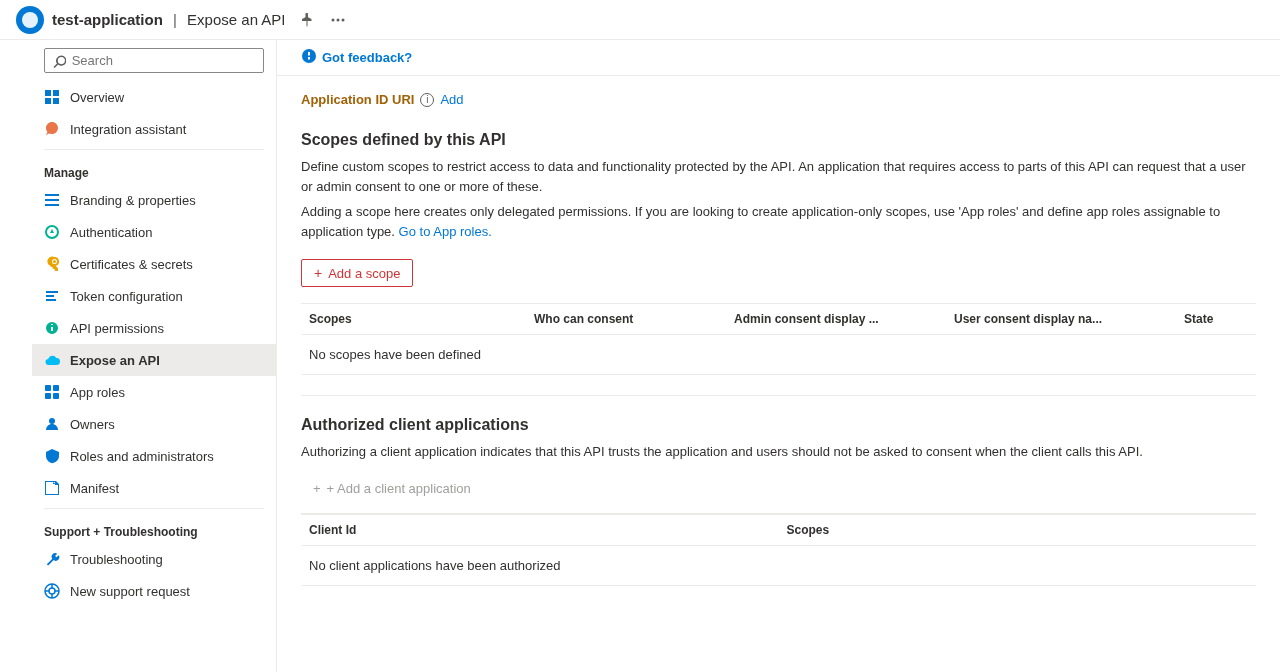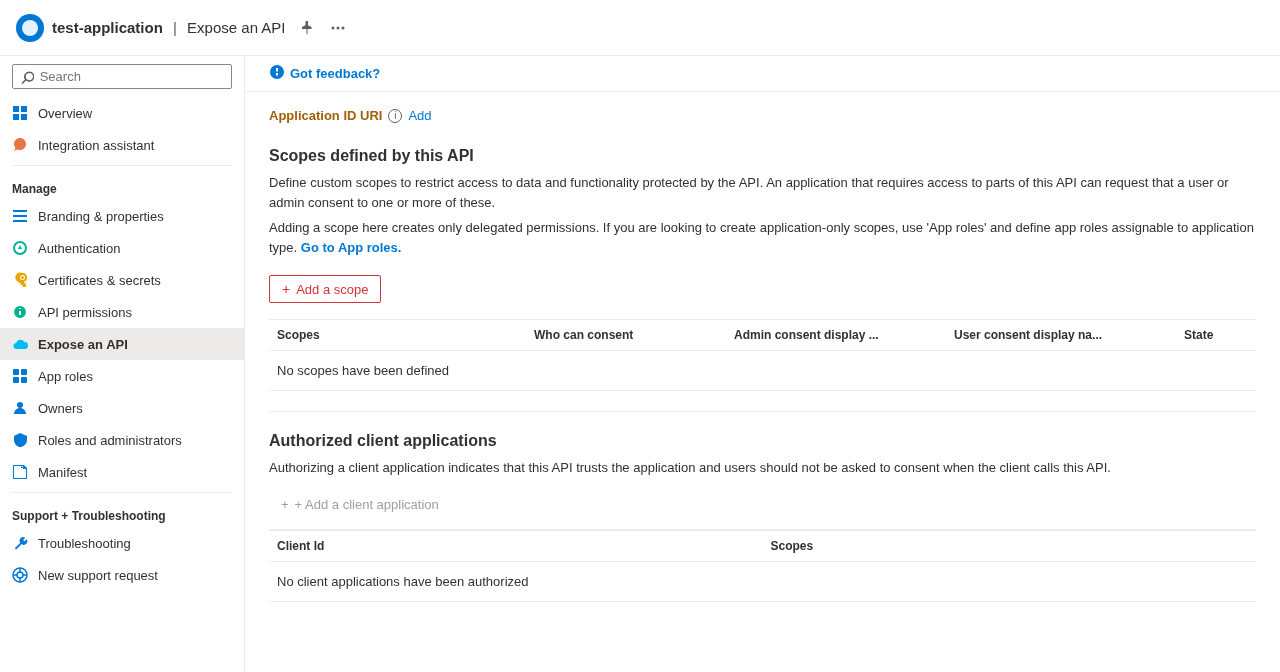--- a/index.html
+++ b/index.html
@@ -1,28 +1,28 @@
 <!DOCTYPE html>
 <html><head>
   <meta charset="utf-8">
   <style>
     * { box-sizing: border-box; margin: 0; padding: 0; }
     body { font-family: 'Segoe UI', Arial, sans-serif; font-size: 13px; color: #323130; background: #fff; display: flex; flex-direction: column; height: 672px; overflow: hidden; }
 
     
-    .header { display: flex; align-items: center; padding: 0 16px; height: 56px; background: #fff; border-bottom: 1px solid #edebe9; gap: 8px; flex-shrink: 0; }
+    .header { display: flex; align-items: center; padding: 0 16px; height: 40px; background: #fff; border-bottom: 1px solid #edebe9; gap: 8px; flex-shrink: 0; }
     .header-app-icon { width: 28px; height: 28px; background: #0078d4; border-radius: 50%; display: flex; align-items: center; justify-content: center; flex-shrink: 0; }
     .header-app-icon-inner { width: 16px; height: 16px; background: #fff; border-radius: 50%; opacity: 0.9; }
     .header-title { font-size: 15px; font-weight: 400; color: #323130; }
     .header-title span.app-name { font-weight: 600; }
     .header-title span.separator { color: #605e5c; margin: 0 6px; }
     .header-icon-btn { background: none; border: none; cursor: pointer; color: #605e5c; font-size: 16px; padding: 4px; display: flex; align-items: center; }
 
     
-    .main-layout { display: flex; flex: 1; overflow: hidden; }
+    .main-layout { display: flex; flex: 1; overflow: hidden; margin-left: 32px; }
 
     
     .sidebar { width: 245px; background: #fff; border-right: 1px solid #edebe9; overflow-y: auto; flex-shrink: 0; display: flex; flex-direction: column; }
     .search-box { display: flex; align-items: center; border: 1px solid #8a8886; border-radius: 2px; padding: 4px 8px; gap: 6px; background: #fff; }
     .search-box input { border: none; outline: none; font-size: 13px; color: #323130; width: 100%; background: transparent; }
     .search-icon-svg { color: #605e5c; font-size: 14px; }
 
     .sidebar-nav { flex: 1; padding: 4px 0; }
     .nav-item { display: flex; align-items: center; padding: 8px 12px; cursor: pointer; gap: 10px; color: #323130; font-size: 13px; text-decoration: none; white-space: nowrap; }
     .nav-item.active { background: #edebe9; font-weight: 600; }
@@ -45,21 +45,21 @@
 
     .content-body { padding: 16px 24px; }
 
     .app-id-row { display: flex; align-items: center; gap: 6px; margin-bottom: 24px; }
     .app-id-label { font-size: 13px; font-weight: 600; color: #a16207; }
     .info-icon { width: 14px; height: 14px; border-radius: 50%; border: 1px solid #605e5c; display: flex; align-items: center; justify-content: center; font-size: 10px; color: #605e5c; cursor: pointer; }
     .add-link { color: #0078d4; cursor: pointer; text-decoration: none; font-size: 13px; }
 
     .section-title { font-size: 16px; font-weight: 600; color: #323130; margin-bottom: 8px; }
     .section-desc { font-size: 13px; color: #323130; line-height: 1.5; margin-bottom: 6px; }
-    .section-desc a { color: #0078d4; text-decoration: none; font-weight: bold; }
+    .section-desc a { color: #0078d4; text-decoration: none; }
 
     .add-scope-btn { display: inline-flex; align-items: center; gap: 6px; padding: 5px 12px; border: 1px solid #d13438; color: #d13438; background: #fff; border-radius: 2px; cursor: pointer; font-size: 13px; margin: 12px 0; }
     .add-scope-btn .plus { font-size: 14px; font-weight: 300; }
 
     .table-container { border-top: 1px solid #edebe9; margin-top: 4px; }
     .table-header { display: grid; grid-template-columns: 1fr 200px 220px 230px 80px; padding: 8px 0; border-bottom: 1px solid #edebe9; }
     .table-header-cell { font-size: 12px; font-weight: 600; color: #323130; padding: 0 8px; }
     .table-empty { padding: 12px 8px; font-size: 13px; color: #323130; border-bottom: 1px solid #edebe9; }
 
     .section-divider { height: 1px; background: #edebe9; margin: 20px 0; }
@@ -158,20 +158,30 @@
 
       <div class="nav-item">
         <span class="nav-icon icon-yellow">
           <svg width="16" height="16" viewBox="0 0 16 16" fill="currentColor">
               <path d="M10.5 1a4.5 4.5 0 0 1 1.1 8.87L14 12.29V15h-2.7l-.6-.6V13h-1.4l-.6-.6V11h-1.4l-1.13-1.13A4.5 4.5 0 0 1 10.5 1zm0 2a2.5 2.5 0 1 0 0 5 2.5 2.5 0 0 0 0-5zm0 1a1.5 1.5 0 1 1 0 3 1.5 1.5 0 0 1 0-3z"></path>
             </svg>
         </span>
         <span>Certificates &amp; secrets</span>
       </div>
 
+      <div class="nav-item">
+        <span class="nav-icon icon-blue">
+          <svg width="16" height="16" viewBox="0 0 16 16" fill="currentColor">
+              <rect x="2" y="3" width="12" height="2"></rect>
+              <rect x="2" y="7" width="8" height="2"></rect>
+              <rect x="2" y="11" width="10" height="2"></rect>
+            </svg>
+        </span>
+        <span>Token configuration</span>
+      </div>
 
       <div class="nav-item">
         <span class="nav-icon icon-teal">
           <svg width="16" height="16" viewBox="0 0 16 16" fill="currentColor">
               <path d="M8 2a6 6 0 1 0 0 12A6 6 0 0 0 8 2zm1 9H7V7h2v4zm0-6H7V4h2v1z"></path>
             </svg>
         </span>
         <span>API permissions</span>
       </div>
 

